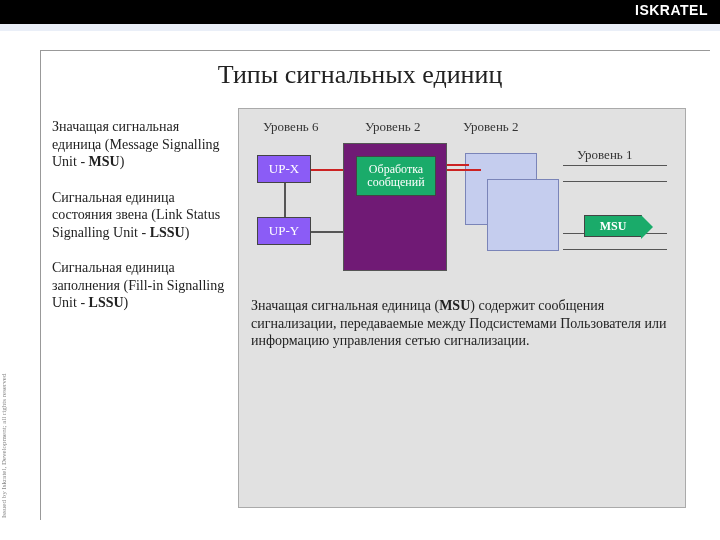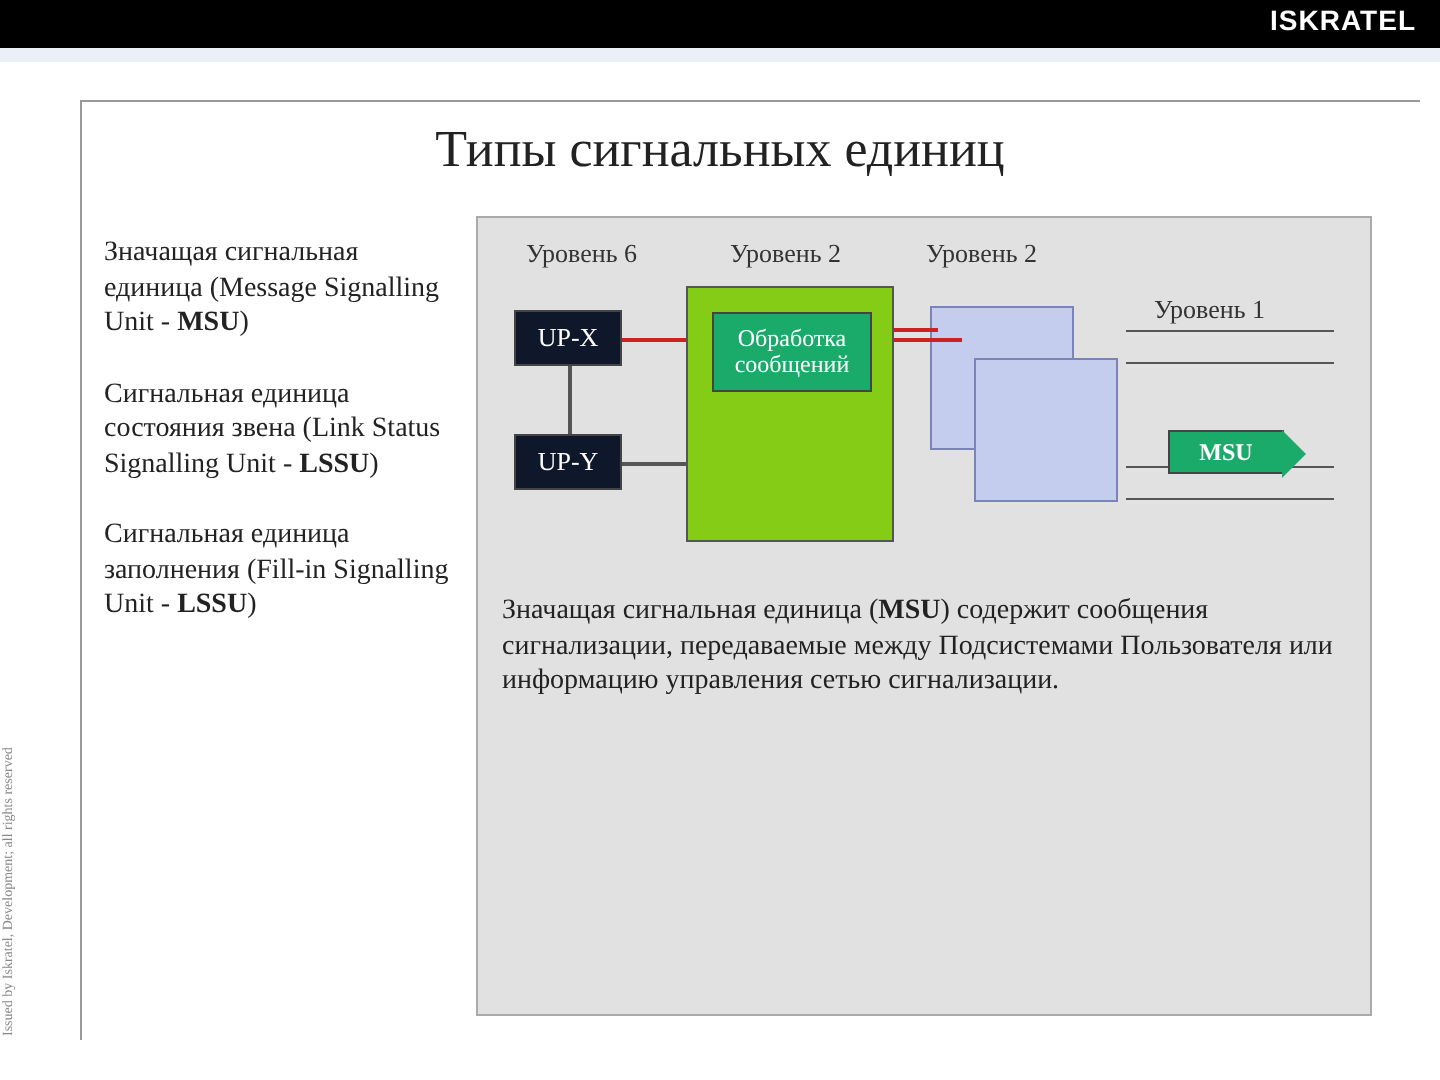--- a/index.html
+++ b/index.html
@@ -9,24 +9,24 @@
   .accentline { position: absolute; top: 24px; left: 0; right: 0; height: 7px; background: #eaeff8; }
   .sidebar-line-v { position: absolute; left: 40px; top: 50px; bottom: 20px; width: 1px; background: #999; }
   .sidebar-line-h { position: absolute; left: 40px; top: 50px; width: 670px; height: 1px; background: #999; }
   .side-text { position: absolute; left: 8px; bottom: 22px; font-size: 7px; color: #888; transform: rotate(-90deg); transform-origin: left bottom; white-space: nowrap; }
   .title { position: absolute; left: 0; right: 0; top: 60px; text-align: center; font-size: 26px; color: #222; }
   .leftcol { position: absolute; left: 52px; top: 118px; width: 175px; font-size: 14px; color: #222; line-height: 1.25; }
   .leftcol p { margin-bottom: 18px; }
   .diagram-panel { position: absolute; left: 238px; top: 108px; width: 448px; height: 400px; background: #e1e1e1; border: 1px solid #aaa; }
   .level-label { position: absolute; top: 10px; font-size: 13px; color: #333; }
   .lv4 { left: 24px; } .lv3 { left: 126px; } .lv2 { left: 224px; } .lv1 { left: 338px; margin-top: 28px; }
-  .up-box { position: absolute; width: 54px; height: 28px; background: #0f172a; border: 1px solid #444; color: #fff; font-size: 13px; display: flex; align-items: center; justify-content: center; }
+  .up-box { position: absolute; width: 54px; height: 28px; background: #8b5cf6; border: 1px solid #444; color: #fff; font-size: 13px; display: flex; align-items: center; justify-content: center; }
   .upx { left: 18px; top: 46px; }
   .upy { left: 18px; top: 108px; }
-  .l3-outer { position: absolute; left: 104px; top: 34px; width: 104px; height: 128px; background: #84cc16; border: 1px solid #555; }
+  .l3-outer { position: absolute; left: 104px; top: 34px; width: 104px; height: 128px; background: #701a75; border: 1px solid #555; }
   .l3-inner { position: absolute; width: 80px; height: 40px; background: #1aab6a; border: 1px solid #444; color: #fff; font-size: 12px; display: flex; align-items: center; justify-content: center; text-align: center; line-height: 1.1; }
   .l3-a { left: 12px; top: 12px; }
   .l3-b { left: 12px; top: 76px; }
   .l2-box { position: absolute; width: 72px; height: 72px; background: #c5cdee; border: 1px solid #7a84b8; }
   .l2-back { left: 226px; top: 44px; }
   .l2-front { left: 248px; top: 70px; }
   .l1-line { position: absolute; height: 1px; background: #555; left: 324px; width: 104px; }
   .msu-tag { position: absolute; left: 345px; top: 106px; width: 58px; height: 22px; background: #1aab6a; border: 1px solid #444; color: #fff; font-size: 12px; font-weight: bold; display: flex; align-items: center; justify-content: center; }
   .msu-tag::after { content: ""; position: absolute; right: -12px; top: -1px; width: 0; height: 0; border-top: 12px solid transparent; border-bottom: 12px solid transparent; border-left: 12px solid #1aab6a; }
   .red { position: absolute; background: #c22; }

